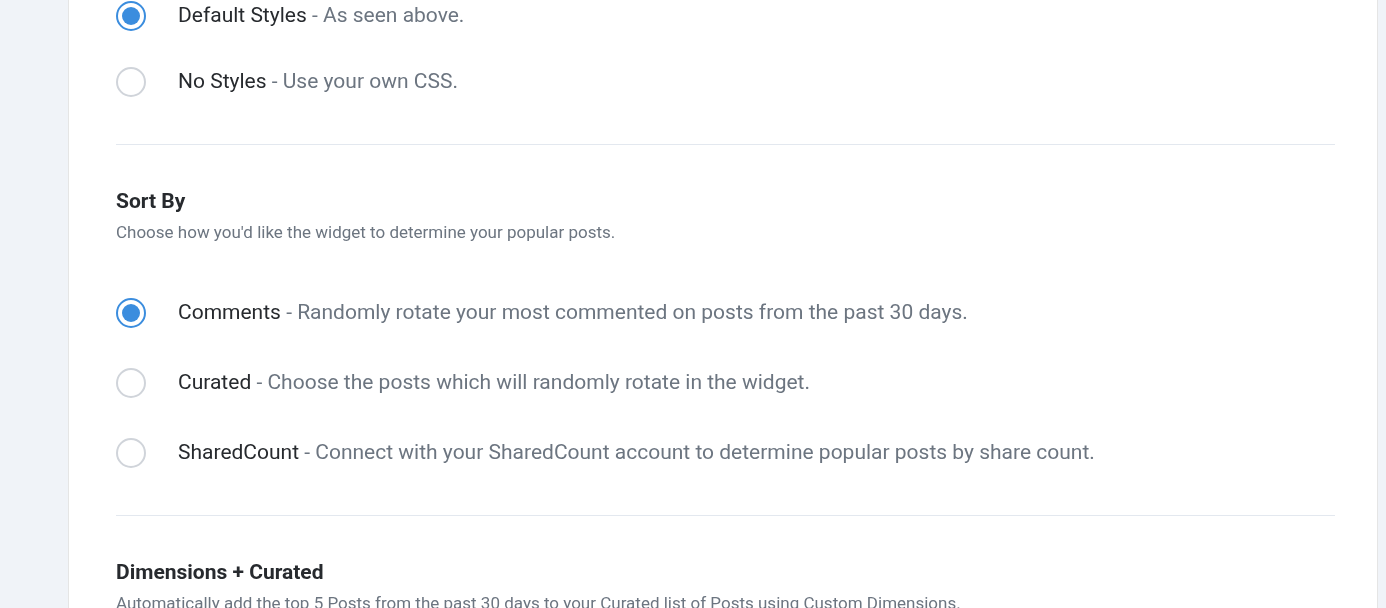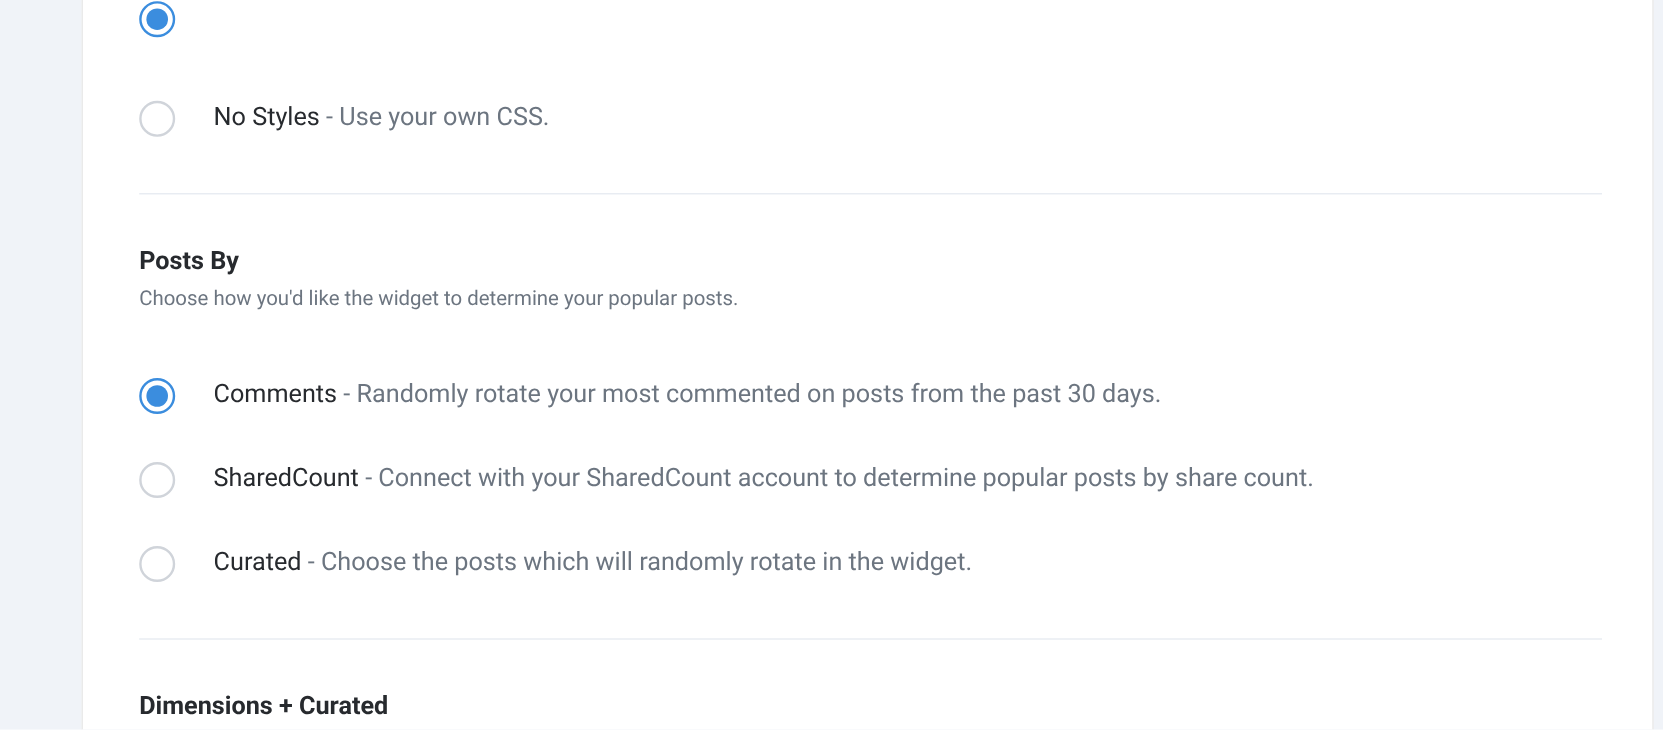--- a/index.html
+++ b/index.html
@@ -84,56 +84,59 @@
 </head>
 <body>
 
 <div class="panel">
 
   <div style="padding-top: 0px;">
     <div class="radio-row" style="margin-top: -2px;">
       <div class="radio-outer selected">
         <div class="radio-inner"></div>
       </div>
+      <div class="radio-label">
+        <span class="label-bold">Default Styles</span><span class="label-desc"> - As seen above.</span>
+      </div>
     </div>
 
-    <div class="radio-row" style="margin-top: 47px;">
+    <div class="radio-row" style="margin-top: 30px;">
       <div class="radio-outer"></div>
       <div class="radio-label">
         <span class="label-bold">No Styles</span><span class="label-desc"> - Use your own CSS.</span>
       </div>
     </div>
   </div>
 
   <hr class="divider" style="margin-top:44px;">
 
   <div style="margin-top:44px;">
-    <div class="section-title">Posts By</div>
+    <div class="section-title">Sort By</div>
     <div class="section-desc">Choose how you'd like the widget to determine your popular posts.</div>
 
     <div class="radio-row" style="margin-top:50px;align-items:center;">
       <div class="radio-outer selected">
         <div class="radio-inner"></div>
       </div>
       <div class="radio-label">
         <span class="label-bold">Comments</span><span class="label-desc"> - Randomly rotate your most commented on posts from the past 30 days.</span>
       </div>
     </div>
 
     <div class="radio-row" style="margin-top:34px;">
       <div class="radio-outer"></div>
       <div class="radio-label">
-        <span class="label-bold">SharedCount</span><span class="label-desc"> - Connect with your SharedCount account to determine popular posts by share count.</span>
+        <span class="label-bold">Curated</span><span class="label-desc"> - Choose the posts which will randomly rotate in the widget.</span>
       </div>
     </div>
 
     <div class="radio-row" style="margin-top:34px;">
       <div class="radio-outer"></div>
       <div class="radio-label">
-        <span class="label-bold">Curated</span><span class="label-desc"> - Choose the posts which will randomly rotate in the widget.</span>
+        <span class="label-bold">SharedCount</span><span class="label-desc"> - Connect with your SharedCount account to determine popular posts by share count.</span>
       </div>
     </div>
   </div>
 
   <hr class="divider" style="margin-top:44px;">
 
   <div style="margin-top:44px;">
     <div class="section-title">Dimensions + Curated</div>
     <div class="section-desc">
       <span>Automatically add the top 5 Posts from the past 30 days to your Curated list of Posts using </span><span class="underline">Custom Dimensions</span><span>.</span>

